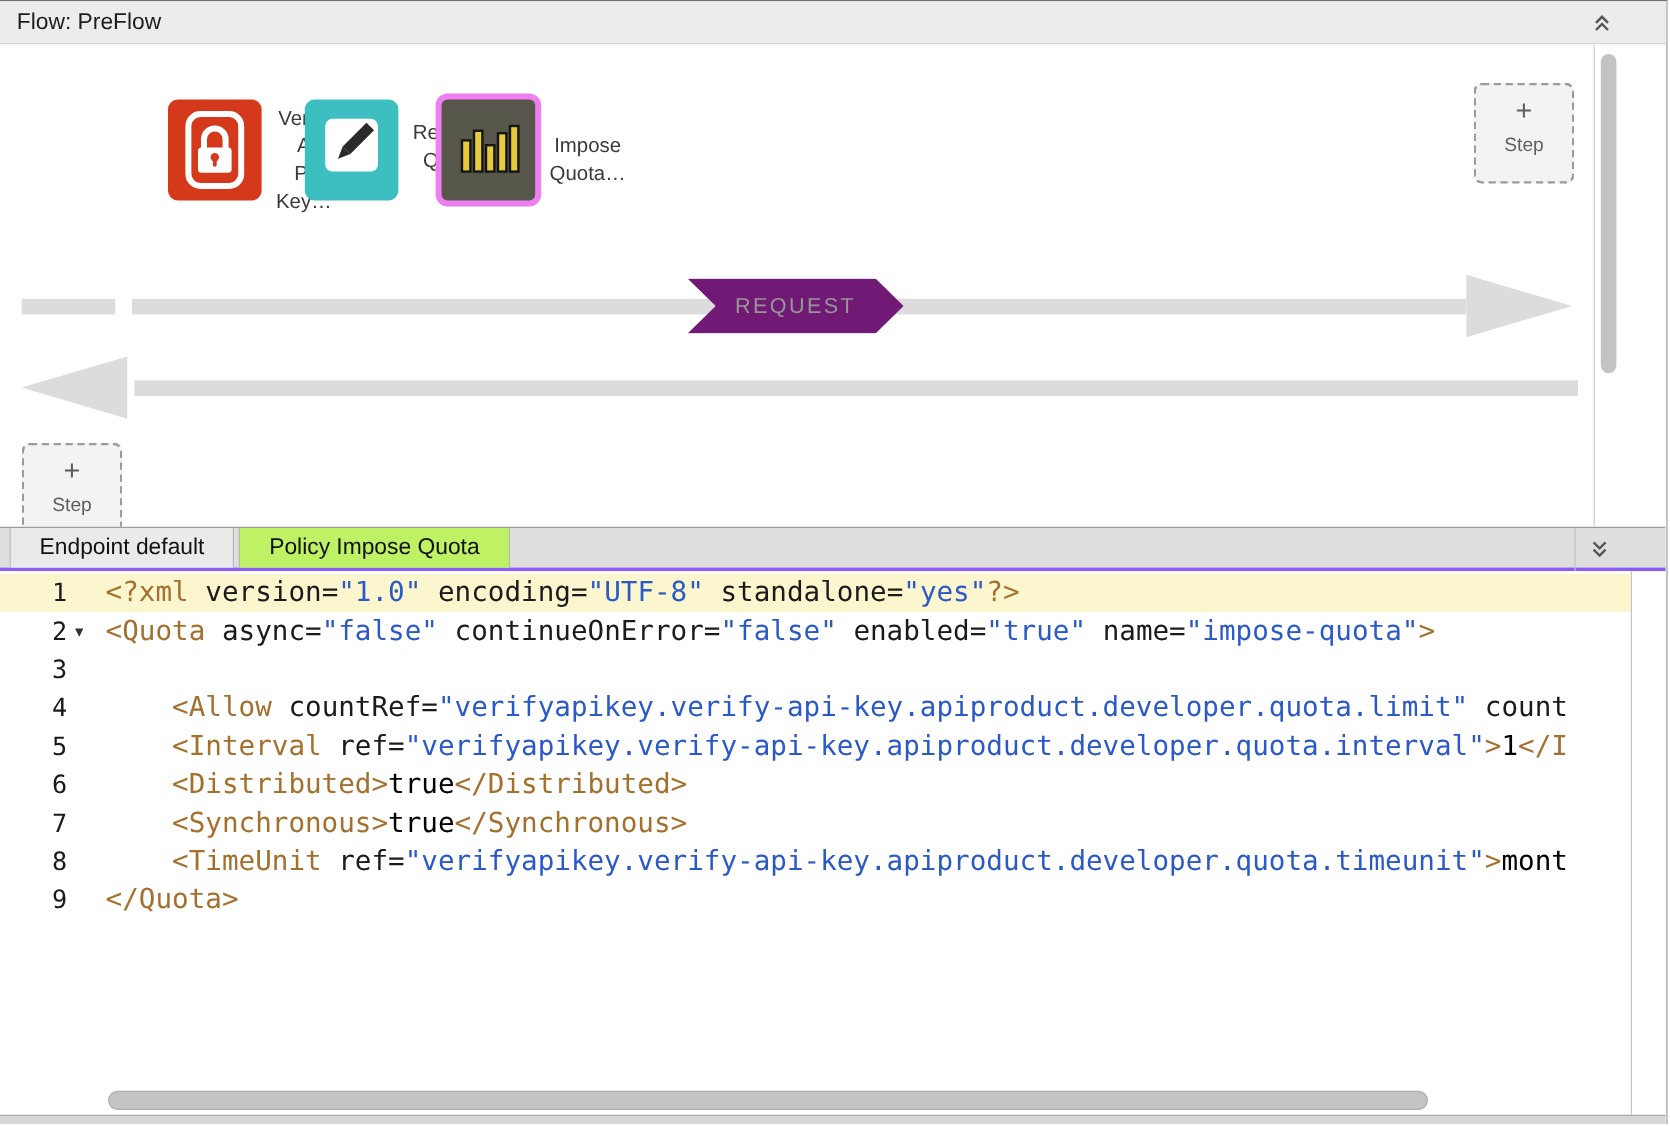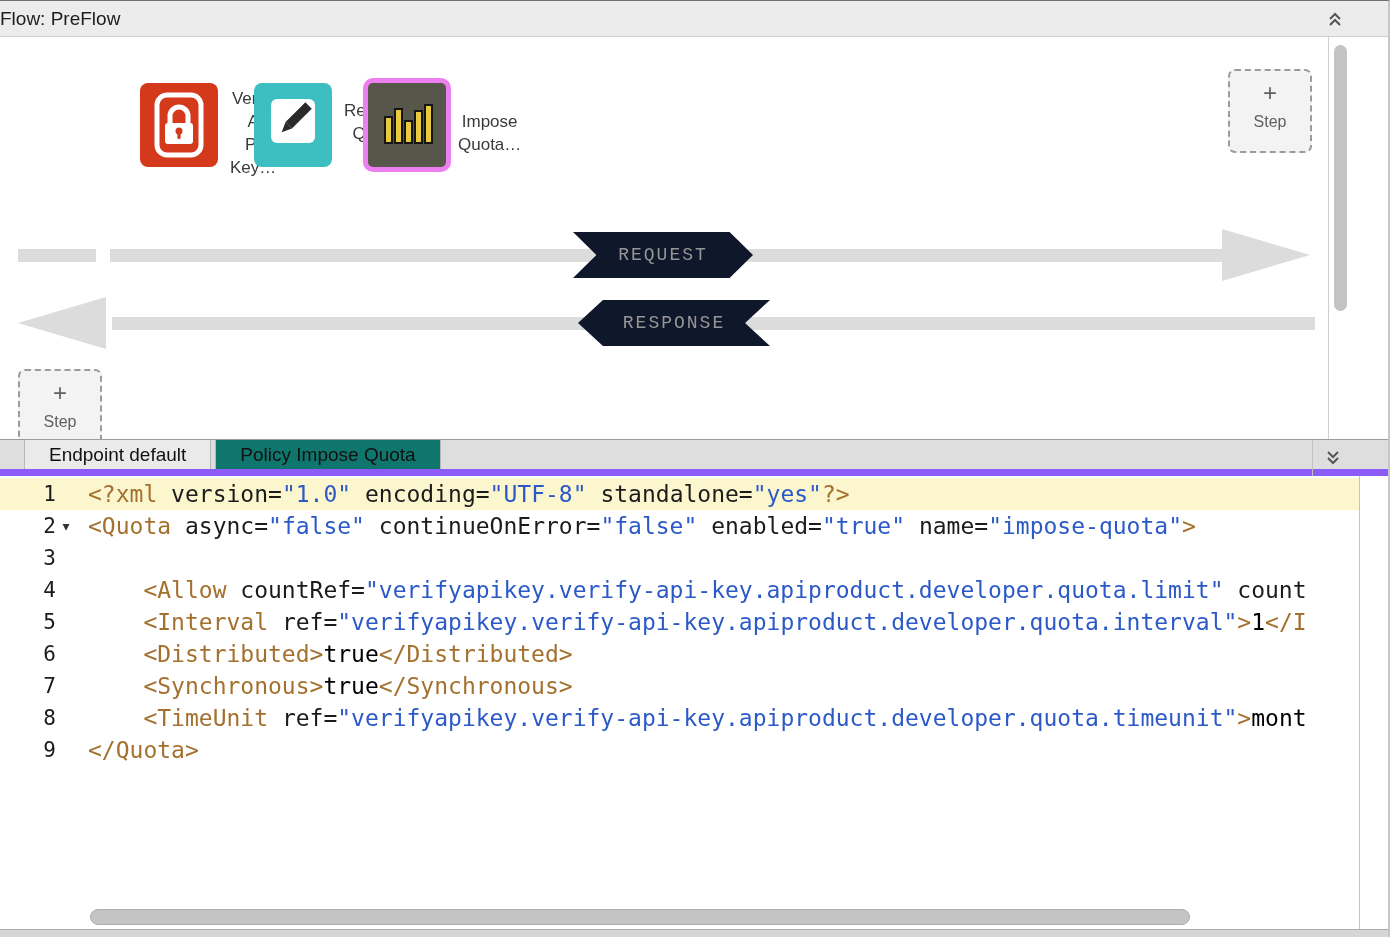--- a/index.html
+++ b/index.html
@@ -14,21 +14,21 @@
     border-right: 2px solid #c6c6c6;
     overflow: hidden;
     background: #fff;
   }
 
   
   .flow-panel { position: absolute; left: 0; top: 0; width: 100%; height: 438px; }
   .flow-header {
     position: relative; height: 36px; background: #ececec;
     border-bottom: 1px solid #cfcfcf;
-    display: flex; align-items: center; 
+    display: flex; align-items: center; padding-left: 14px;
   }
   .flow-title { font-size: 19px; color: #1d1d1d; }
   .collapse-btn {
     position: absolute; right: 42px; top: 7px; width: 22px; height: 22px;
     display: flex; align-items: center; justify-content: center; cursor: pointer;
   }
   .flow-canvas { position: relative; height: 402px; background: #fff; overflow: hidden; }
 
   
   .policy-list { position: absolute; left: 140px; top: 34px; display: flex; gap: 24px; }
@@ -50,47 +50,47 @@
   .step-word { font-size: 16px; color: #5f5f5f; margin-top: 8px; }
   .step-btn.top-right { left: 1228px; top: 32px; }
   .step-btn.bottom-left { left: 18px; top: 332px; }
 
   
   .flow-bar { position: absolute; height: 13px; background: #dcdcdc; }
   .arrowhead { position: absolute; width: 0; height: 0; }
   .arrowhead.right { border-top: 26px solid transparent; border-bottom: 26px solid transparent; border-left: 88px solid #dcdcdc; }
   .arrowhead.left  { border-top: 26px solid transparent; border-bottom: 26px solid transparent; border-right: 88px solid #dcdcdc; }
   .banner {
-    position: absolute; height: 46px; background: #0f172a;
-    display: flex; align-items: center; justify-content: center; font-family: Liberation Mono, monospace;
+    position: absolute; height: 46px; background: #701a75;
+    display: flex; align-items: center; justify-content: center;
   }
   .banner.point-right { clip-path: polygon(0% 0%, 87% 0%, 100% 50%, 87% 100%, 0% 100%, 13% 50%); }
   .banner.point-left  { clip-path: polygon(13% 0%, 100% 0%, 87% 50%, 100% 100%, 13% 100%, 0% 50%); }
   .banner-label { font-size: 18px; letter-spacing: 2px; color: #969696; }
 
   
   .flow-divider { position: absolute; left: 1328px; top: 0; height: 402px; border-left: 1px solid #cfcfcf; }
   .flow-scroll-thumb {
     position: absolute; left: 1334px; top: 8px; width: 13px; height: 266px;
     background: #c3c3c3; border-radius: 7px; cursor: pointer;
   }
 
   
   .editor-panel { position: absolute; left: 0; top: 438px; width: 100%; height: 491px; }
   .tab-strip {
     position: relative; height: 37px; background: #dedede;
-    border-top: 1px solid #9c9c9c; border-bottom: 7px solid #8b5cf6;
-    display: flex; align-items: stretch; padding-left: 24px;
+    border-top: 1px solid #9c9c9c; border-bottom: 3px solid #8b5cf6;
+    display: flex; align-items: stretch; padding-left: 8px;
   }
   .tab {
     display: flex; align-items: center; padding: 0 24px;
     background: #eaeaea; border-left: 1px solid #b8b8b8; border-right: 1px solid #b8b8b8;
     font-size: 19px; color: #111; cursor: pointer; margin-right: 4px;
   }
-  .tab.active { background: #0f766e; }
+  .tab.active { background: #bef264; }
   .tab-collapse {
     position: absolute; right: 36px; top: 0; height: 36px; width: 40px;
     display: flex; align-items: center; justify-content: center;
     border-left: 1px solid #c2c2c2; cursor: pointer;
   }
 
   .code-area { position: relative; height: 453px; background: #fff; overflow: hidden; }
   .code-right-border { position: absolute; left: 1359px; top: 0; height: 100%; border-left: 1px solid #c4c4c4; }
   .code-lines { position: absolute; left: 0; top: 2px; width: 1359px; overflow: hidden; cursor: text; }
   .code-row { height: 32px; line-height: 32px; display: flex; white-space: pre; }
@@ -189,23 +189,20 @@
 
       <div class="flow-bar" style="left:18px; top:212px; width:78px;"></div>
       <div class="flow-bar" style="left:110px; top:212px; width:1112px;"></div>
       <div class="arrowhead right" style="left:1222px; top:192px;"></div>
       <div class="banner point-right" style="left:573px; top:195px; width:180px;">
         <span class="banner-label">REQUEST</span>
       </div>
 
       <div class="arrowhead left" style="left:18px; top:260px;"></div>
       <div class="flow-bar" style="left:112px; top:280px; width:1203px;"></div>
-      <div class="banner point-left" style="left:578px; top:263px; width:192px;">
-        <span class="banner-label">RESPONSE</span>
-      </div>
 
       <div class="step-btn bottom-left">
         <span class="step-plus">+</span>
         <span class="step-word">Step</span>
       </div>
 
       <div class="flow-divider"></div>
       <div class="flow-scroll-thumb"></div>
     </div>
   </div>

